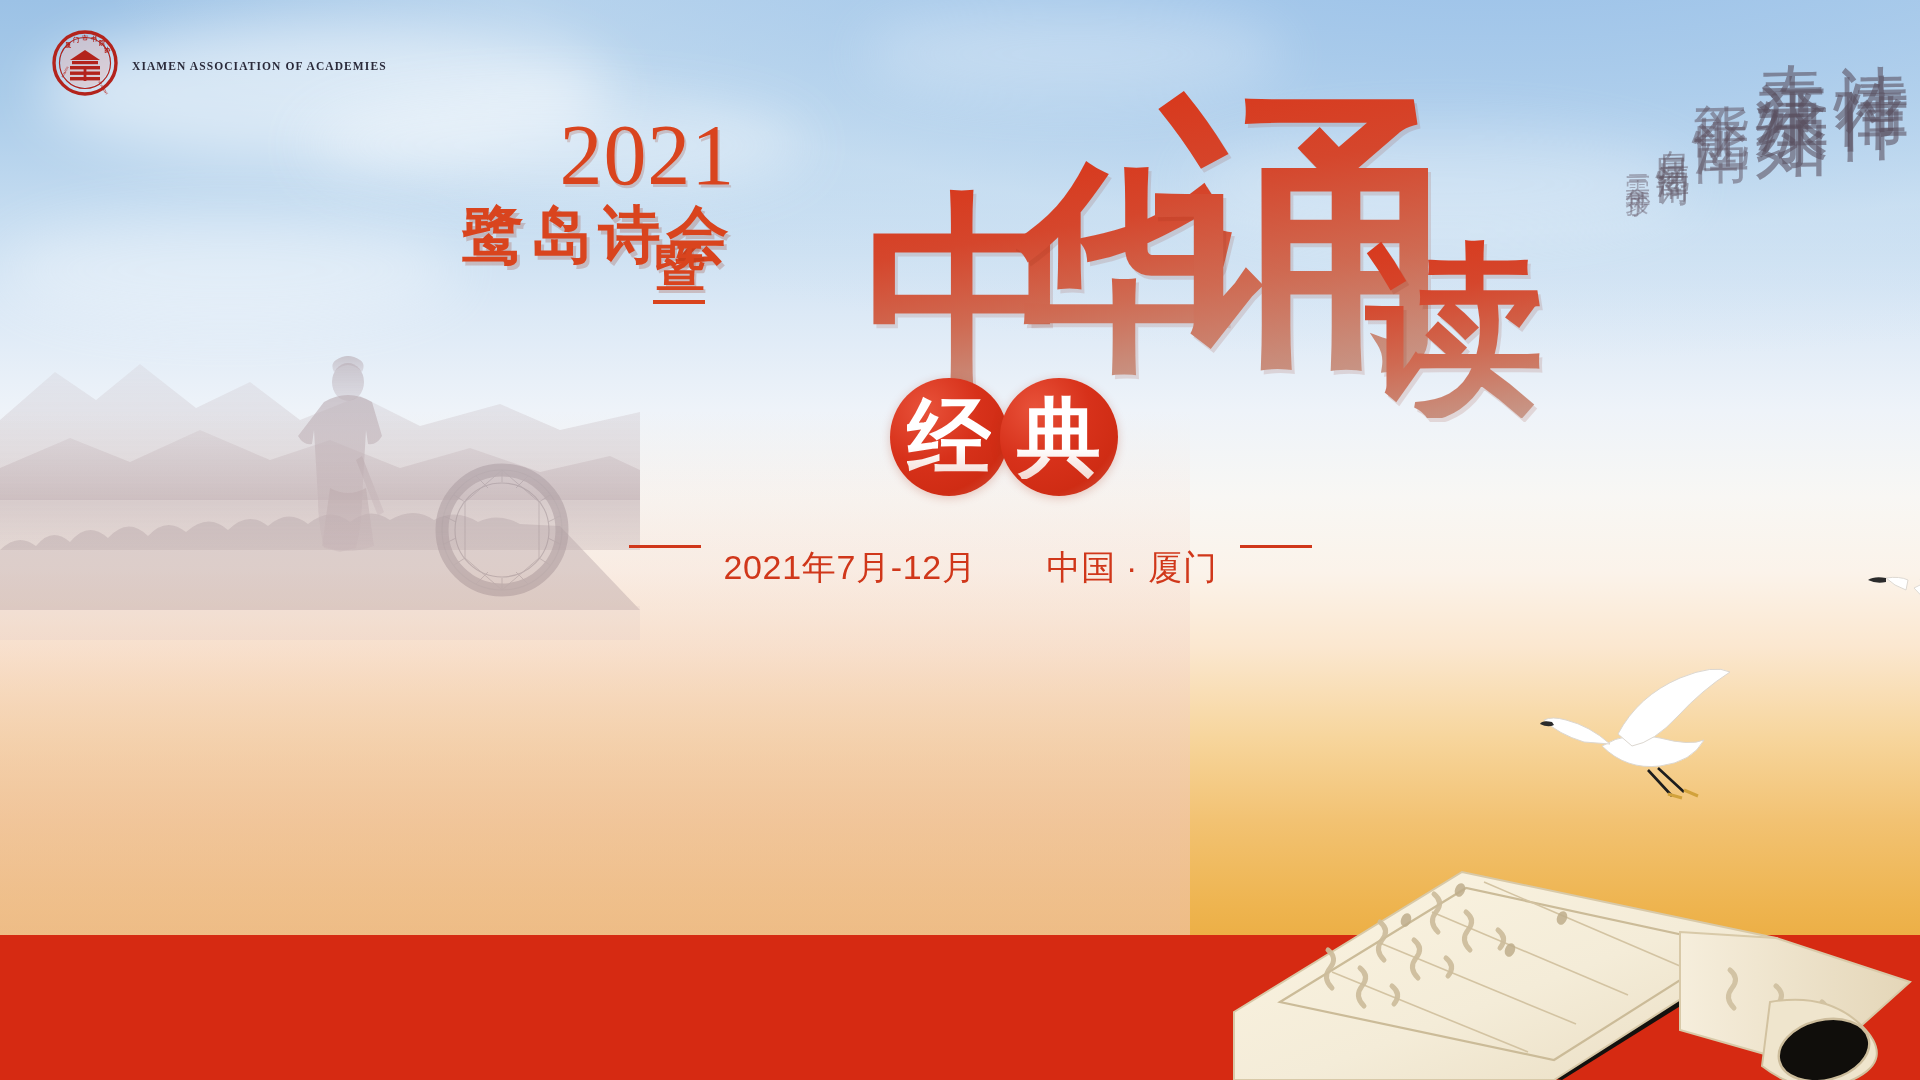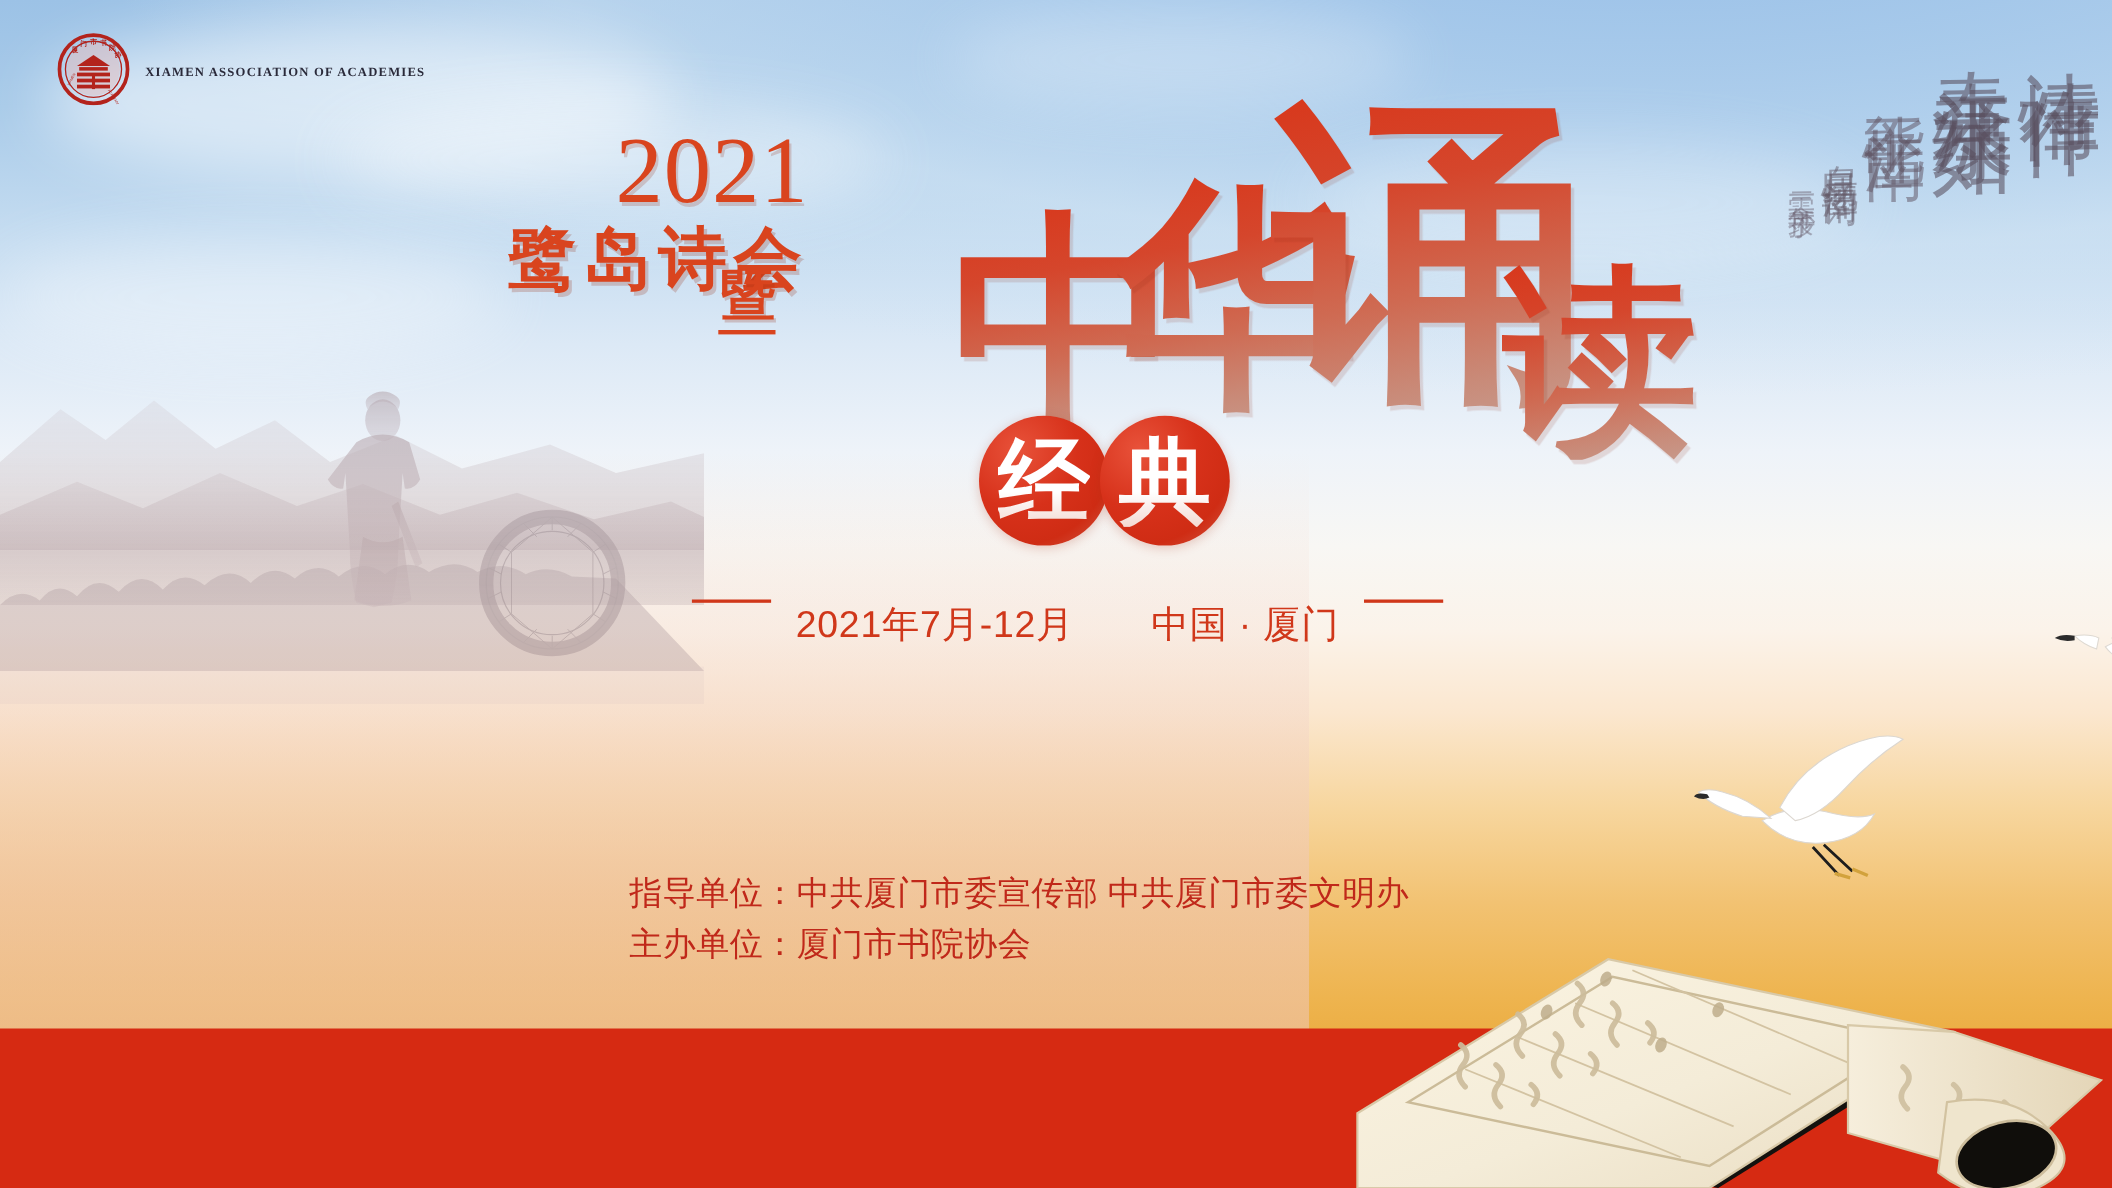--- a/index.html
+++ b/index.html
@@ -293,24 +293,20 @@
   </div>
 
   <div class="dateline">
     <span class="rule"></span>
     <span class="txt">2021年7月-12月</span>
     <span class="gapsp"></span>
     <span class="txt">中国 · 厦门</span>
     <span class="rule"></span>
   </div>
 
-  <div class="orgs">
-    <div>指导单位：中共厦门市委宣传部  中共厦门市委文明办</div>
-    <div>主办单位：厦门市书院协会</div>
-  </div>
 
   <div class="redbar"></div>
 
   <div class="book">
     <svg viewBox="0 0 720 430" preserveAspectRatio="none">
       <defs>
         <linearGradient id="pg" x1="0" y1="0" x2="1" y2="1">
           <stop offset="0%" stop-color="#fbf4e2"></stop>
           <stop offset="55%" stop-color="#f4ecd8"></stop>
           <stop offset="100%" stop-color="#e9dcc0"></stop>

